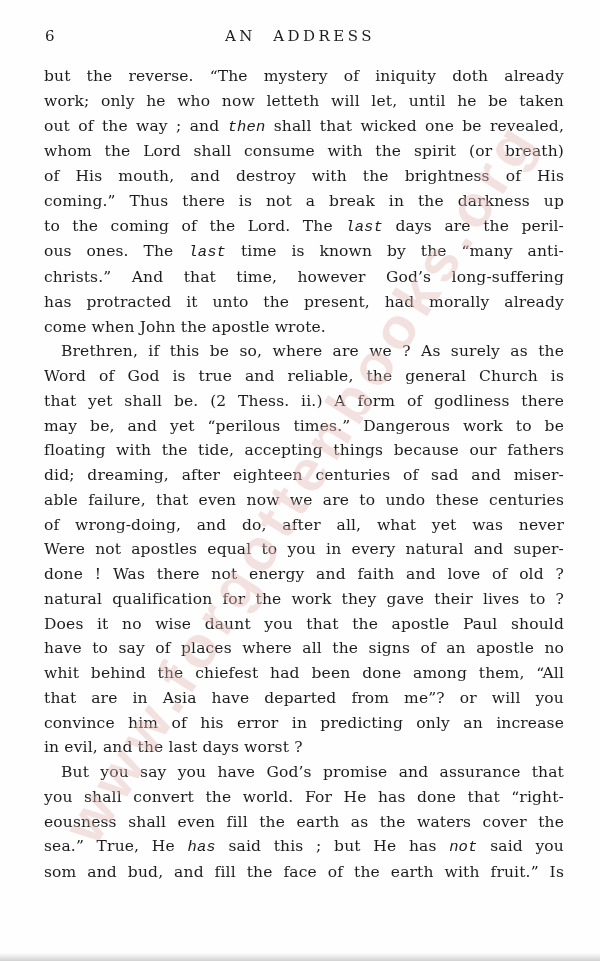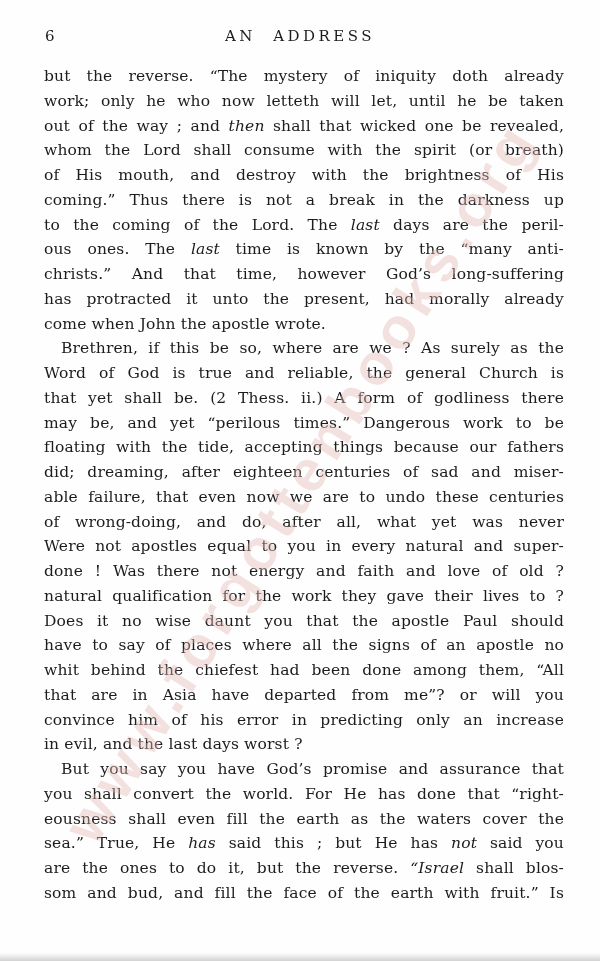--- a/index.html
+++ b/index.html
@@ -51,21 +51,21 @@
   .paragraph { margin: 0; }
   .paragraph.indent .line:first-child { text-indent: 17px; }
   .line {
     text-align: justify;
     text-align-last: justify;
     white-space: normal;
   }
   .line.last {
     text-align-last: left;
   }
-  .line i { font-style: italic; }
+  .line i { font-style: italic; font-family: Liberation Mono, monospace; }
   .watermark {
     position: absolute;
     top: 50%;
     left: 50%;
     transform: translate(-50%, -50%) rotate(-58deg);
     z-index: 2;
     white-space: nowrap;
     font-family: "Liberation Sans", sans-serif;
     font-size: 58px;
     font-weight: bold;
@@ -123,18 +123,17 @@
         <div class="line"><span>whit behind the chiefest had been done among them, “All</span></div>
         <div class="line"><span>that are in Asia have departed from me”? or will you</span></div>
         <div class="line"><span>convince him of his error in predicting only an increase</span></div>
         <div class="line last"><span>in evil, and the last days worst ?</span></div>
       </div>
       <div class="paragraph indent">
         <div class="line"><span>But you say you have God’s promise and assurance that</span></div>
         <div class="line"><span>you shall convert the world.  For He has done that “right-</span></div>
         <div class="line"><span>eousness shall even fill the earth as the waters cover the</span></div>
         <div class="line"><span>sea.”  True, He </span><i>has</i><span> said this ; but He has </span><i>not</i><span> said you</span></div>
-        <div class="line"><span>are the ones to do it, but the reverse.  </span><i>“Israel</i><span> shall blos-</span></div>
         <div class="line"><span>som and bud, and fill the face of the earth with fruit.”  Is</span></div>
       </div>
     </div>
   <div class="scan-edge"></div>
 </div>
 
 </body></html>

